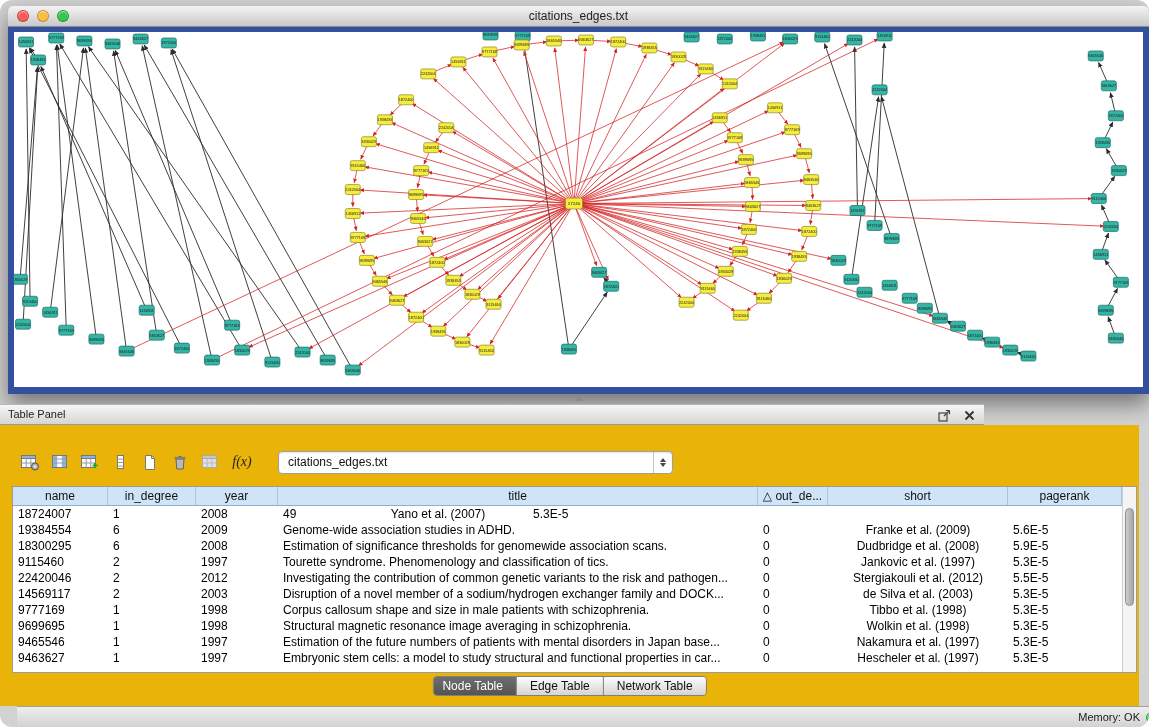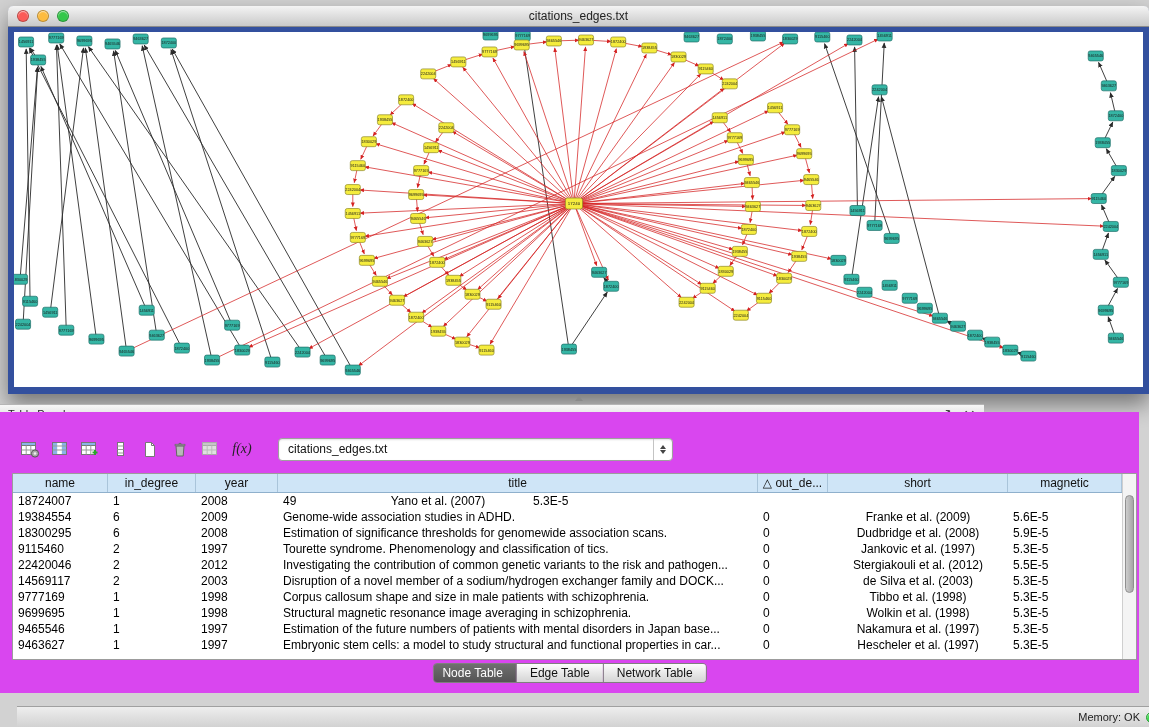--- a/index.html
+++ b/index.html
@@ -1,17 +1,17 @@
 <!DOCTYPE html>
 <html style="--frame-blue: #33509e; --node-yellow: #f5ec3d; --node-yellow-border: #8f8a2a; --node-teal: #35b6a5; --node-teal-border: #1f6f68; --edge-red: #d42222; --edge-black: #2a2a2a; --header-blue: #cfe5f7; --tab-selected: #545454; --memory-ok: #3fd94f;"><head>
 <meta charset="utf-8">
 <style>
   html,body{margin:0;padding:0;}
   .screen{position:relative;width:1149px;height:727px;background:#d2d2d2;overflow:hidden;
-          font-family:"Liberation Sans",sans-serif;}
+          font-family:"Liberation Sans",sans-serif;border-radius:12px;}
 
   
   .net-window{position:absolute;left:8px;top:6px;width:1141px;height:388px;
               background:var(--frame-blue,#33509e);border-radius:6px 6px 0 0;
               box-shadow:0 10px 22px rgba(0,0,0,.45);}
   .titlebar{height:20px;border-radius:5px 5px 0 0;background:linear-gradient(#f4f4f4,#c9c9c9);
             border-bottom:1px solid #8a8a8a;position:relative;}
   .traffic{position:absolute;left:9px;top:4px;display:flex;gap:8px;}
   .light{width:12px;height:12px;border-radius:50%;border:1px solid rgba(0,0,0,.25);
          box-sizing:border-box;box-shadow:inset 0 1px 1px rgba(255,255,255,.6);}
@@ -27,21 +27,21 @@
 
   
   .panel-header{position:absolute;top:404px;left:0;width:984px;height:21px;box-sizing:border-box;
                 background:linear-gradient(#f7f7f7,#d5d5d5);border-top:1px solid #b5b5b5;
                 border-bottom:1px solid #9a9a9a;font-size:11px;color:#222;}
   .panel-title{position:absolute;left:8px;line-height:19px;}
   .ph-icons{position:absolute;right:8px;top:3px;display:flex;gap:11px;align-items:center;}
   .ph-btn{background:none;border:none;padding:0;width:14px;height:14px;display:flex;
           align-items:center;justify-content:center;}
 
-  .panel-body{position:absolute;top:412px;left:0;width:1139px;height:281px;background:#d946ef;}
+  .panel-body{position:absolute;top:425px;left:0;width:1139px;height:281px;background:#eab308;}
 
   .toolbar{position:absolute;top:22px;left:16px;height:30px;display:flex;align-items:center;}
   .tb-buttons{display:flex;align-items:center;}
   .tb-btn{width:28px;height:28px;margin-right:2px;background:transparent;border:none;padding:0;
           display:flex;align-items:center;justify-content:center;}
   .tb-btn.fx{font-style:italic;font-family:"Liberation Serif",serif;font-size:14px;color:#222;width:32px;}
 
   .dropdown{margin-left:18px;width:393px;height:21px;background:#fff;border:1px solid #9f9f9f;
             border-radius:4px;position:relative;box-shadow:inset 0 1px 2px rgba(0,0,0,.12);}
   .dd-value{position:absolute;left:9px;top:0;line-height:21px;font-size:12px;color:#111;}
@@ -844,21 +844,21 @@
     </div>
 
     <div class="table-wrap">
       <div class="thead" id="thead">
           <div class="th c0">name</div>
           <div class="th c1">in_degree</div>
           <div class="th c2">year</div>
           <div class="th c3">title</div>
           <div class="th c4">△ out_de...</div>
           <div class="th c5">short</div>
-          <div class="th c6">magnetic</div>
+          <div class="th c6">pagerank</div>
         </div>
       <div class="tbody" id="tbody">
           <div class="tr">
             <div class="td c0">18724007</div>
             <div class="td c1">1</div>
             <div class="td c2">2008</div>
             <div class="td c4">49</div>
             <div class="td c5">Yano et al. (2007)</div>
             <div class="td c6">5.3E-5</div>
           </div>

